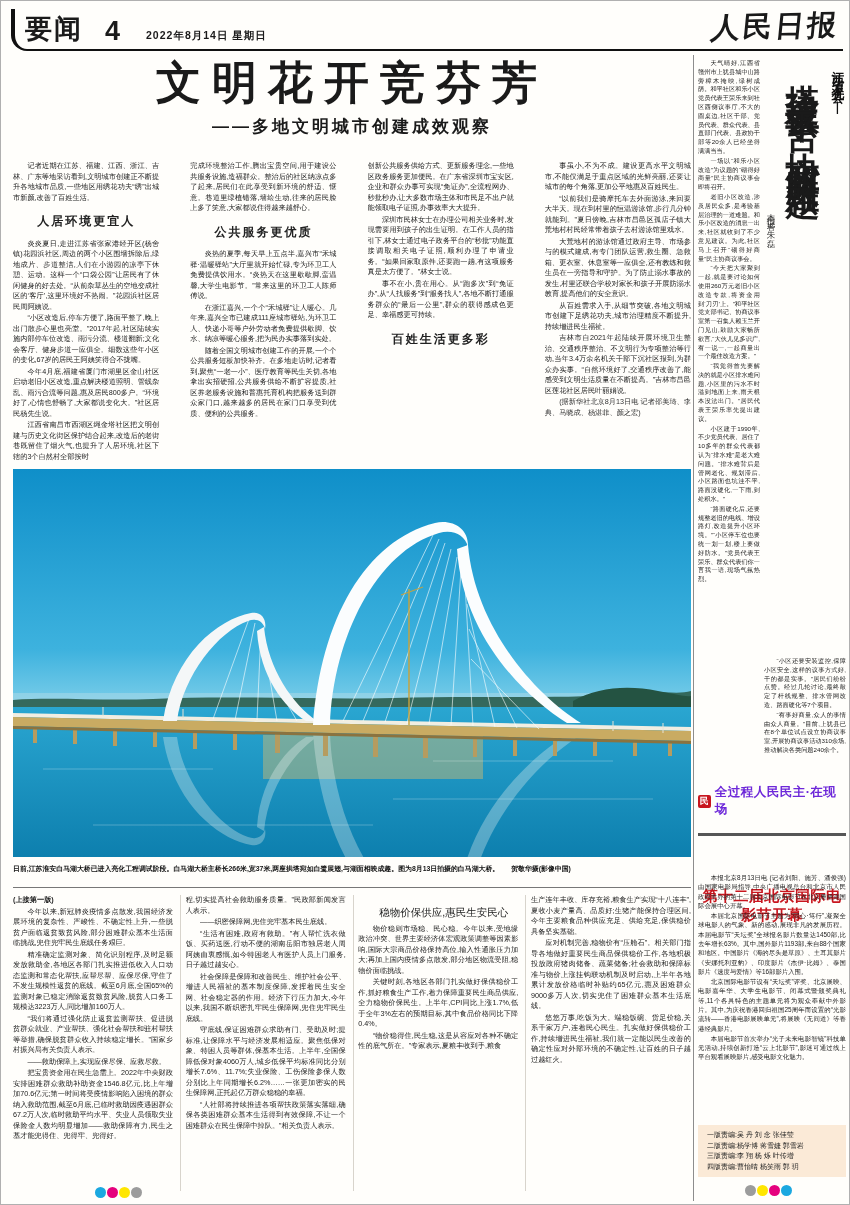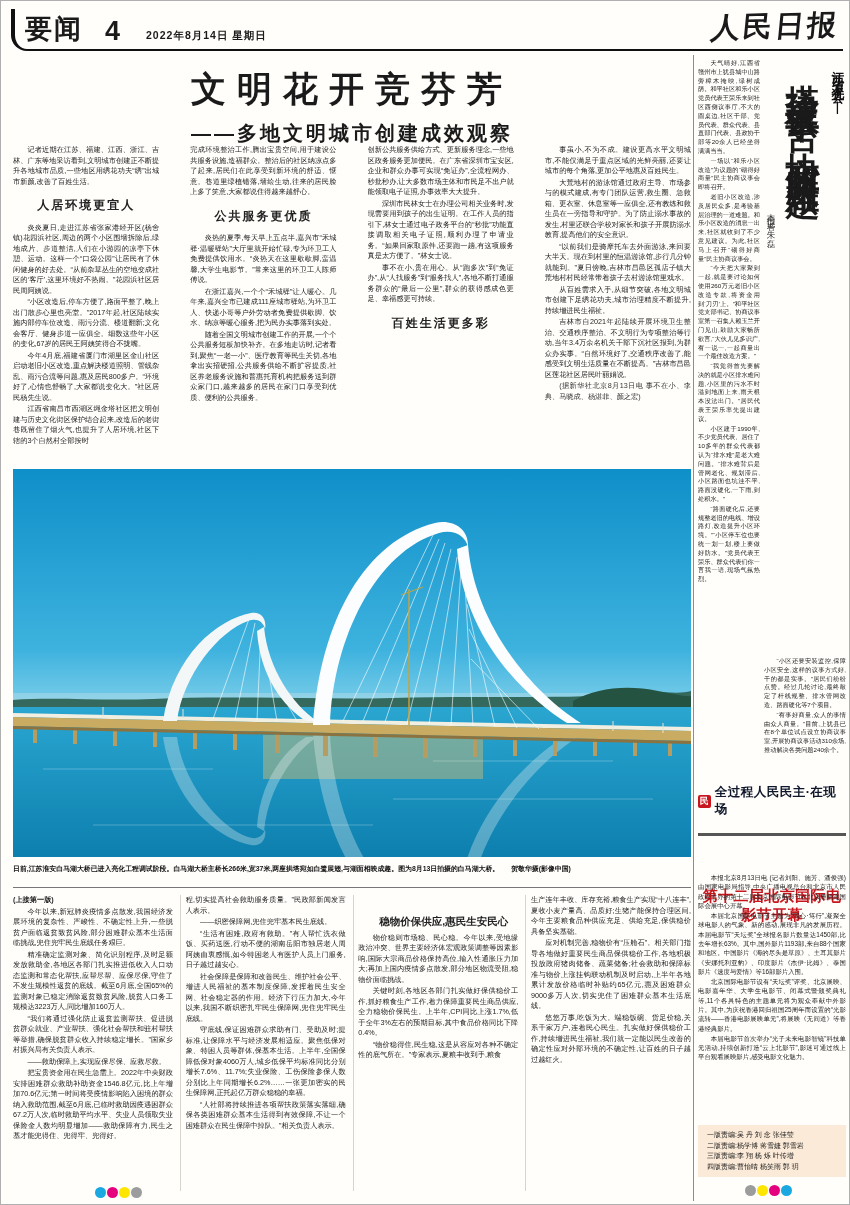--- a/index.html
+++ b/index.html
@@ -11,35 +11,35 @@
             border-left:4px solid #111;border-bottom:2.5px solid #111;
             border-bottom-left-radius:16px;display:flex;align-items:flex-end;}
   .m-section{font-size:27px;font-weight:900;letter-spacing:2px;margin:0 0 2px 10px;}
   .m-page{font-size:27px;font-weight:900;margin:0 0 2px 22px;}
   .m-date{font-size:10.5px;font-weight:bold;margin:0 0 6px 26px;letter-spacing:1px;}
   .m-logo{margin-left:auto;margin-right:4px;font-family:"DejaVu Serif",serif;
           font-weight:900;font-size:29px;letter-spacing:3px;transform:skewX(-7deg) rotate(-1.5deg);
           margin-bottom:2px;}
   
   .headline{position:absolute;left:12px;top:58px;width:678px;text-align:center;}
-  .headline h1{margin:12px;font-size:35px;font-weight:900;letter-spacing:11px;line-height:1.05;}
-  .headline .sub{margin-top:9px;font-size:20px;font-weight:bold;letter-spacing:3px;}
+  .headline h1{margin:0;font-size:45px;font-weight:900;letter-spacing:11px;line-height:1.05;}
+  .headline .sub{margin-top:9px;font-size:17px;font-weight:bold;letter-spacing:3px;}
   
   .colrow{position:absolute;display:flex;justify-content:space-between;overflow:hidden;}
   .ncol{width:158px;height:100%;overflow:hidden;font-size:7.2px;line-height:1.46;
         text-align:justify;color:#222;}
   .para{margin:0 0 1px;text-indent:2em;}
   .para.cont{text-indent:0;}
   .para.lead-tag{text-indent:0;font-weight:bold;}
   .para.subhead{font-weight:normal;}
-  .para.big-head{font-weight:700;font-size:10.5px;line-height:1.5;margin:19px 0 3px;}
+  .para.big-head{font-weight:400;font-size:10.5px;line-height:1.5;margin:10px 0 3px;}
   .para.credit{color:#333;}
   .col-head{font-size:12px;font-weight:900;text-align:center;letter-spacing:2px;
             margin:10px 0 8px;}
-  #main-cols{left:12px;top:144px;width:678px;height:318px;gap:31px;}
+  #main-cols{left:12px;top:160px;width:678px;height:318px;gap:31px;}
   #bottom-cols{left:12px;top:894px;width:678px;height:296px;}
   #bottom-cols .ncol{border-right:1px solid #d8d4cc;padding-right:7px;width:160px;}
   #bottom-cols .ncol:last-child{border-right:none;padding-right:0;}
   .hairline{position:absolute;background:#777;}
   
   .photo{position:absolute;left:12px;top:468px;width:678px;height:388px;overflow:hidden;}
   .caption{position:absolute;left:12px;top:863px;width:678px;font-size:6.9px;
            font-weight:bold;color:#111;line-height:1.4;}
   
   .vdivider{position:absolute;left:692px;top:54px;width:1px;height:1146px;background:#8d8d8d;}
@@ -53,21 +53,21 @@
   .v-title{margin:0 6px 0 4px;font-size:34px;font-weight:900;line-height:1.22;letter-spacing:7px;}
   .v-title .t2{margin-inline-start:26px;}
   .v-byline{font-size:8.5px;color:#333;padding-top:150px;letter-spacing:3px;}
   .v-tail{position:absolute;right:0;top:600px;width:82px;height:122px;overflow:hidden;
           font-size:6.2px;line-height:1.42;text-align:justify;color:#222;}
   
   .redbox{position:absolute;left:697px;top:788px;width:148px;height:24px;display:flex;
           align-items:center;justify-content:center;gap:4px;}
   .redbox .logo{width:13px;height:13px;background:#c8161e;color:#fff;font-size:9px;
           font-weight:bold;display:flex;align-items:center;justify-content:center;border-radius:2px;}
-  .redbox .lbl{color:#0f172a;font-weight:900;font-size:12.5px;letter-spacing:0.5px;}
+  .redbox .lbl{color:#6d28d9;font-weight:900;font-size:12.5px;letter-spacing:0.5px;}
   .thickrule{position:absolute;left:697px;top:832px;width:148px;height:3px;background:#565656;}
   .film-title{position:absolute;left:697px;top:849px;width:148px;text-align:center;
           color:#c8161e;font-size:15px;font-weight:900;letter-spacing:0.4px;margin-top:37px;}
   .film-body{position:absolute;left:697px;top:872px;width:148px;height:246px;overflow:hidden;
           font-size:6.4px;line-height:1.45;text-align:justify;color:#222;}
   .credits{position:absolute;left:697px;top:1124px;width:148px;height:52px;background:#fbead7;
           box-sizing:border-box;padding:5px 9px;font-size:7px;line-height:10.5px;color:#222;}
   .credits div{white-space:nowrap;}
   
   .dots{position:absolute;display:flex;gap:1px;}
@@ -108,25 +108,25 @@
         <p class="para">随着全国文明城市创建工作的开展,一个个公共服务短板加快补齐。在多地走访时,记者看到,聚焦“一老一小”、医疗教育等民生关切,各地拿出实招硬招,公共服务供给不断扩容提质,社区养老服务设施和普惠托育机构把服务送到群众家门口,越来越多的居民在家门口享受到优质、便利的公共服务。</p>
       </div>
     <div class="ncol">
         <p class="para cont">创新公共服务供给方式、更新服务理念,一些地区政务服务更加便民。在广东省深圳市宝安区,企业和群众办事可实现“免证办”,全流程网办、秒批秒办,让大多数市场主体和市民足不出户就能领取电子证照,办事效率大大提升。</p>
         <p class="para">深圳市民林女士在办理公司相关业务时,发现需要用到孩子的出生证明。在工作人员的指引下,林女士通过电子政务平台的“秒批”功能直接调取相关电子证照,顺利办理了申请业务。“如果回家取原件,还要跑一趟,有这项服务真是太方便了。”林女士说。</p>
         <p class="para">事不在小,贵在用心。从“跑多次”到“免证办”,从“人找服务”到“服务找人”,各地不断打通服务群众的“最后一公里”,群众的获得感成色更足、幸福感更可持续。</p>
         <div class="col-head">百姓生活更多彩</div>
       </div>
     <div class="ncol">
         <p class="para">事虽小,不为不成。建设更高水平文明城市,不能仅满足于重点区域的光鲜亮丽,还要让城市的每个角落,更加公平地惠及百姓民生。</p>
+        <p class="para">“以前我们是骑摩托车去外面游泳,来回要大半天。现在到村里的恒温游泳馆,步行几分钟就能到。”夏日傍晚,吉林市昌邑区孤店子镇大荒地村村民经常带着孩子去村游泳馆里戏水。</p>
         <p class="para">大荒地村的游泳馆通过政府主导、市场参与的模式建成,有专门团队运营,救生圈、急救箱、更衣室、休息室等一应俱全,还有教练和救生员在一旁指导和守护。为了防止溺水事故的发生,村里还联合学校对家长和孩子开展防溺水教育,提高他们的安全意识。</p>
-        <p class="para">“以前我们是骑摩托车去外面游泳,来回要大半天。现在到村里的恒温游泳馆,步行几分钟就能到。”夏日傍晚,吉林市昌邑区孤店子镇大荒地村村民经常带着孩子去村游泳馆里戏水。</p>
         <p class="para">从百姓需求入手,从细节突破,各地文明城市创建下足绣花功夫,城市治理精度不断提升,持续增进民生福祉。</p>
         <p class="para">吉林市自2021年起陆续开展环境卫生整治、交通秩序整治、不文明行为专项整治等行动,当年3.4万余名机关干部下沉社区报到,为群众办实事。“自然环境好了,交通秩序改善了,能感受到文明生活质量在不断提高。”吉林市昌邑区莲花社区居民叶丽娟说。</p>
-        <p class="para credit">(据新华社北京8月13日电  事不在小、李典、马晓成、杨湛菲、颜之宏)</p>
+        <p class="para credit">(据新华社北京8月13日电  记者邵美琦、李典、马晓成、杨湛菲、颜之宏)</p>
       </div>
   </div>
 
   <div class="photo">
     <svg width="678" height="388" viewBox="0 0 678 388" preserveAspectRatio="none">
       <defs>
         <linearGradient id="sky" x1="0" y1="0" x2="0" y2="1">
           <stop offset="0" stop-color="#0f8fc9"></stop>
             <stop offset="0.75" stop-color="#3db2de"></stop>
             <stop offset="1" stop-color="#7fd0ea"></stop>

